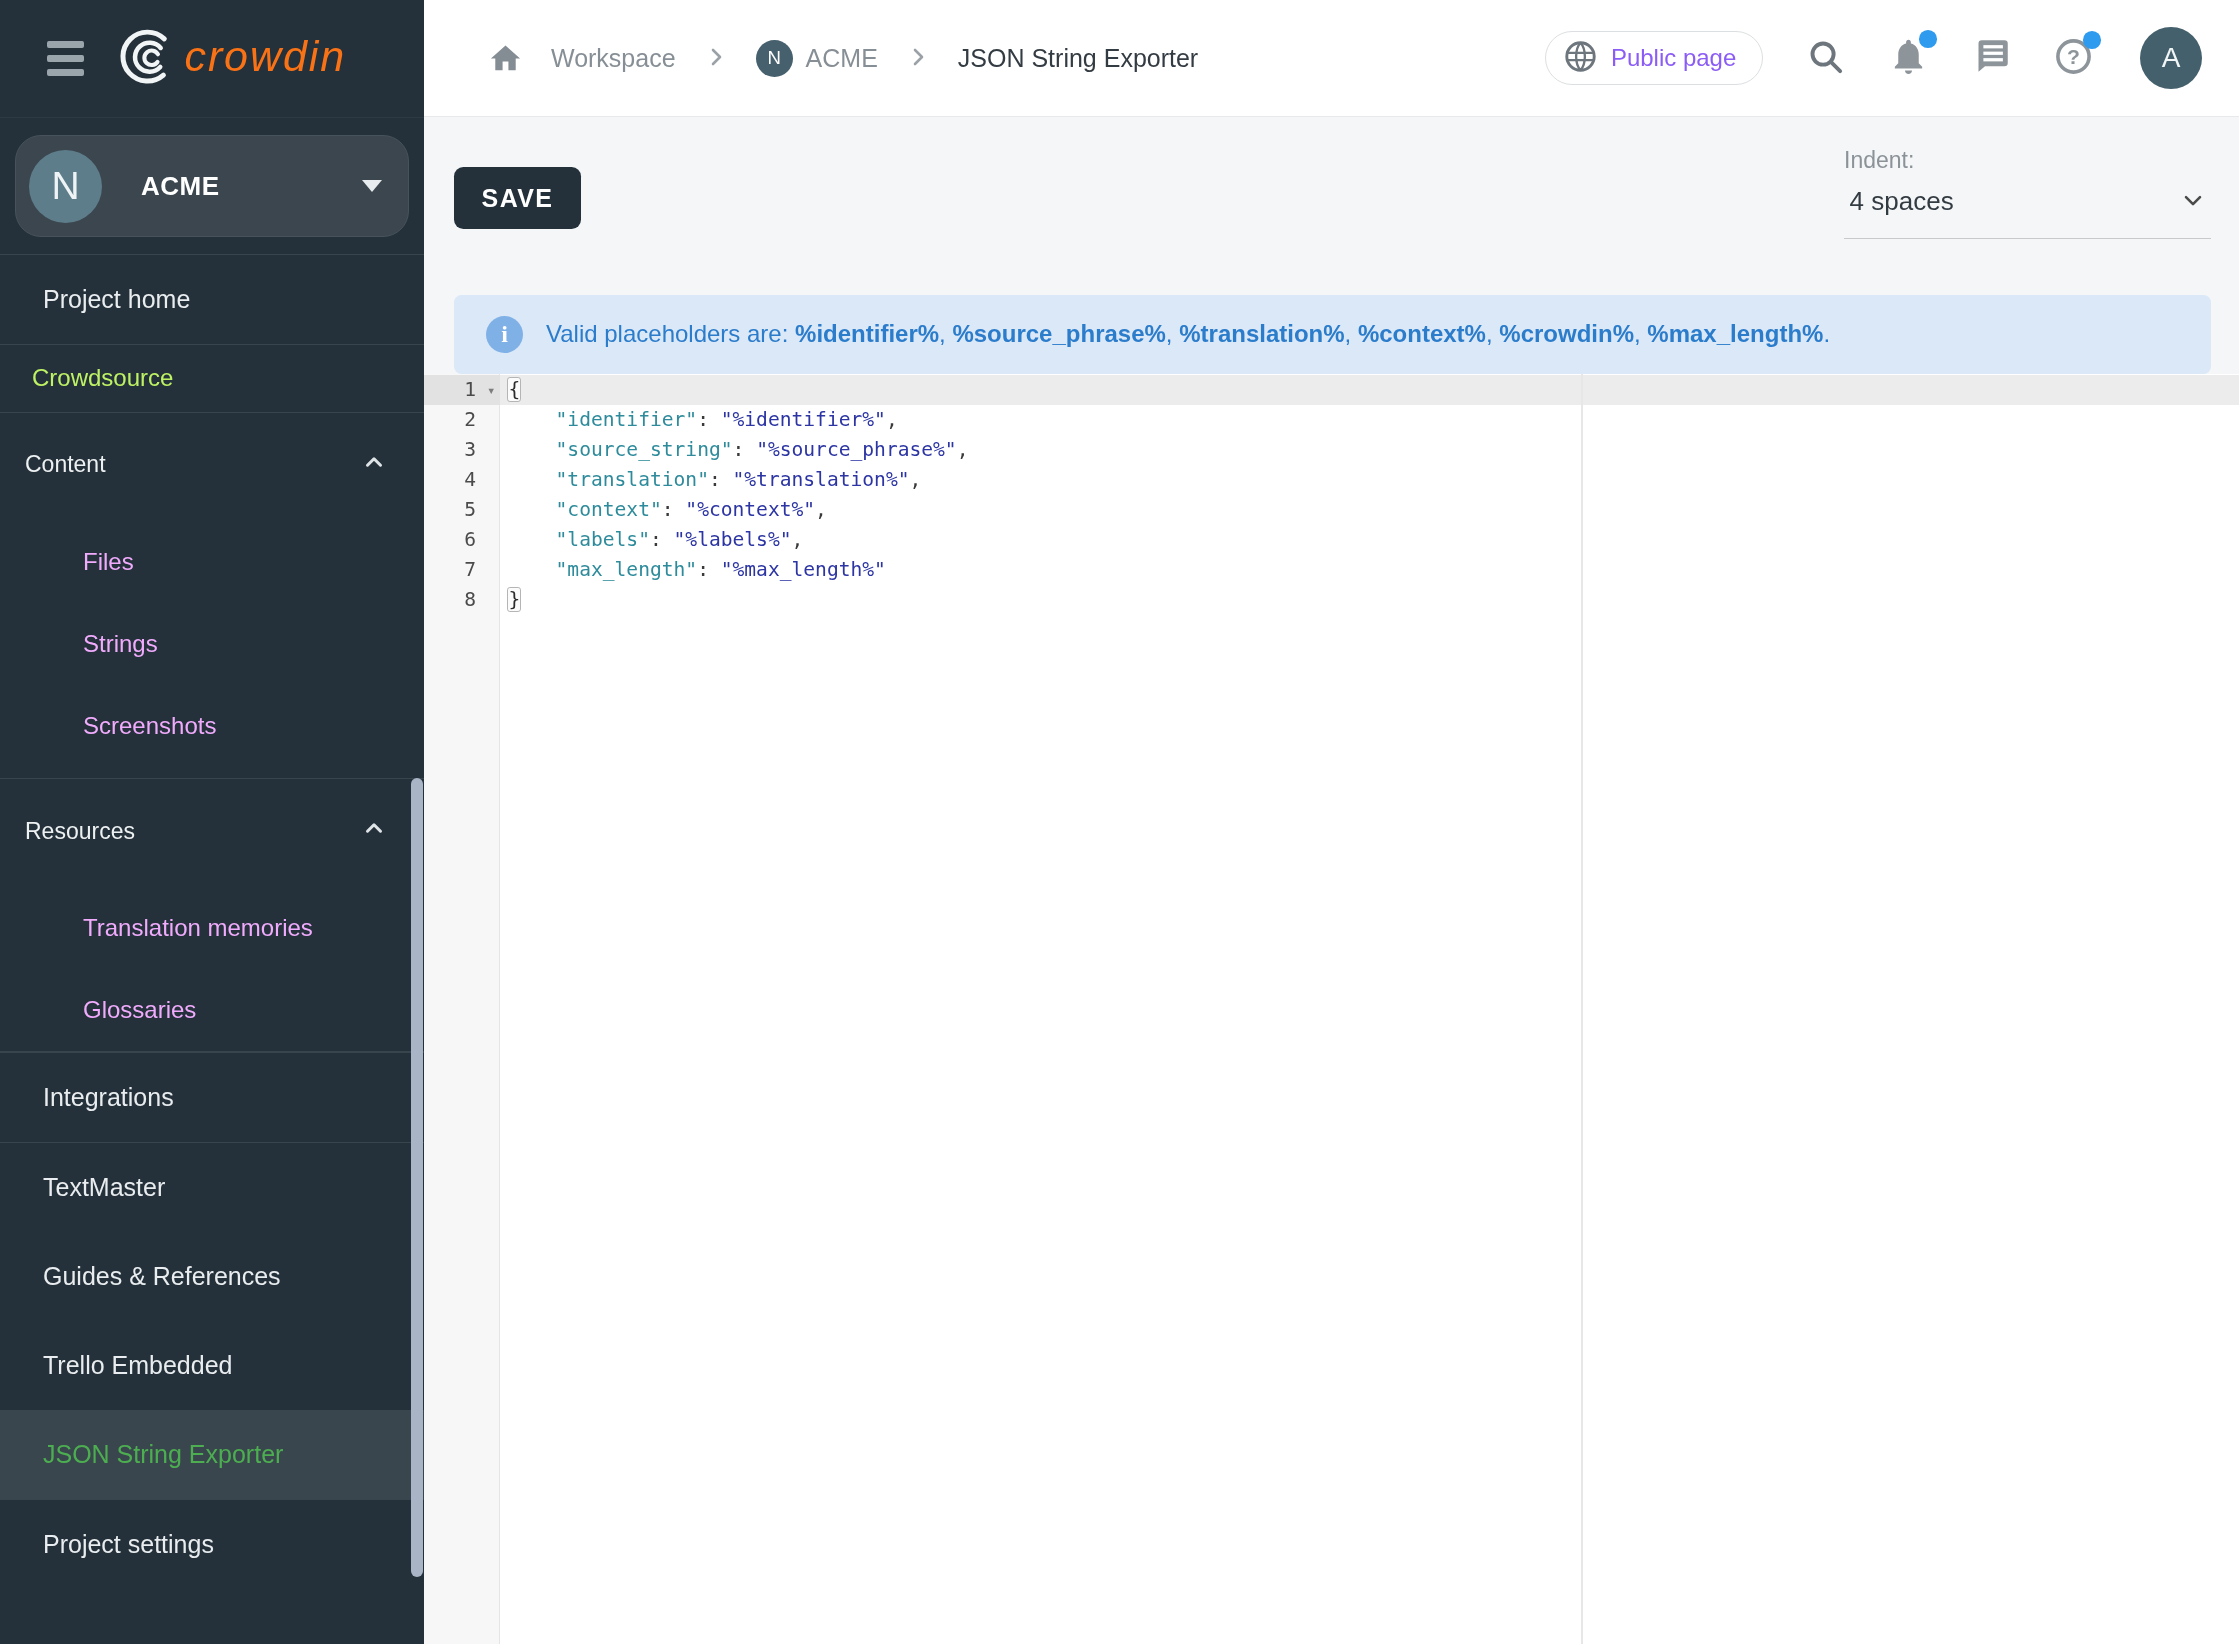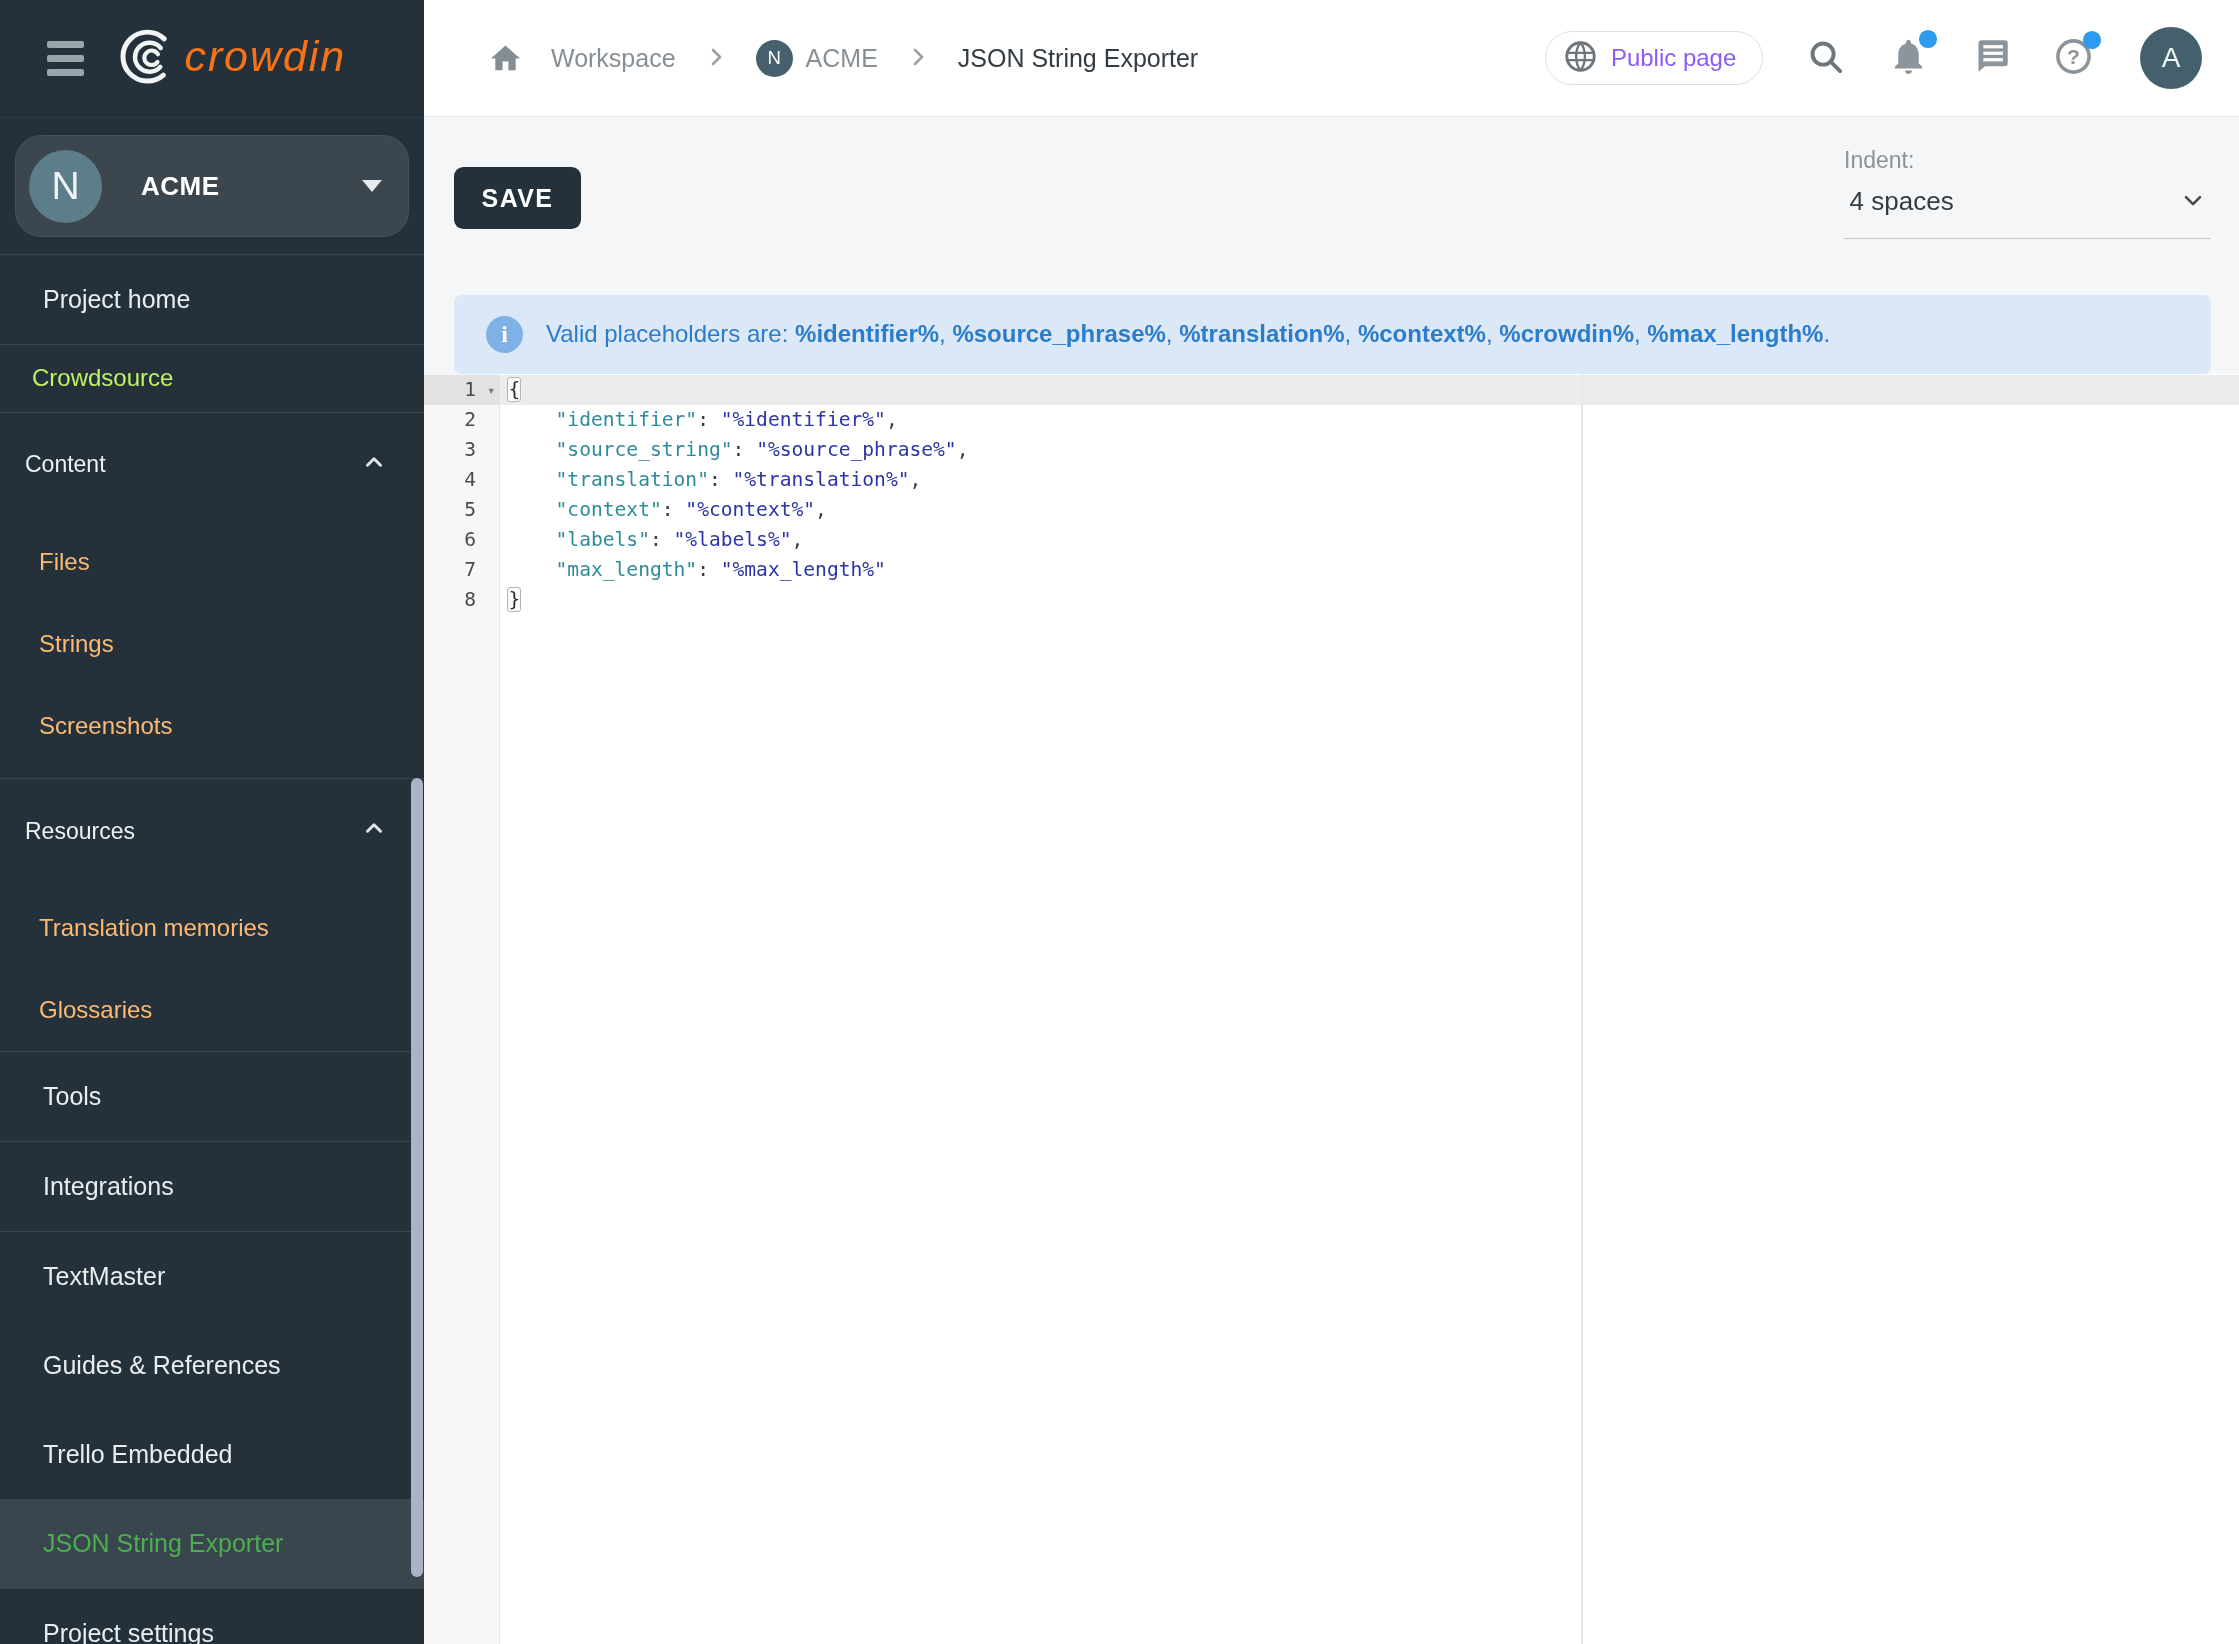--- a/index.html
+++ b/index.html
@@ -23,21 +23,21 @@
   .caret-down { margin-left:auto; width:0; height:0; border-left:10.3px solid transparent; border-right:10.3px solid transparent;
                 border-top:12px solid #e8ecee; }
 
   nav { display:block; margin-top:17px; }
   .nav-divider { height:0.9px; background:#39454d; }
   .nav-divider.pad { margin-top:11.2px; }
   .nav-item { display:flex; align-items:center; color:#e9edef; cursor:pointer; padding-left:43px; padding-right:37px; }
   .nav-item.top { height:89px; font-size:25px; font-weight:500; }
   .nav-item.crowdsource { height:67px; font-size:24px; font-weight:400; color:#bef264; padding-left:32px; }
   .nav-item.section { height:82px; font-size:23px; font-weight:400; margin-top:11.2px; color:#eef1f2;padding-left:25px; }
-  .nav-item.sub { height:82px; font-size:24px; font-weight:400; color:#fdba74; padding-left:39px; }
+  .nav-item.sub { height:82px; font-size:24px; font-weight:400; color:#f0abfc; padding-left:39px;margin-left:44px; }
   .nav-item.first-sub { margin-top:15px; }
   .nav-item.active { background:#3a464e; color:#4cae50; }
   .nav-item .chev-up { margin-left:auto; }
 
   .sb-scrollbar { position:absolute; right:0.9px; top:778px; width:12px; height:799px; background:#a9b5c6; border-radius:6.5px; }
 
   
   .main { flex:1; display:flex; flex-direction:column; background:#f4f6f7; min-width:0; }
   .topbar { height:117px; background:#ffffff; border-bottom:0.9px solid #e7e9ea; display:flex; align-items:center;
             padding:0 37px 0 64px; flex:0 0 117px; }
@@ -154,23 +154,20 @@
               <polyline points="6 15 12 9 18 15"></polyline>
             </svg></span>
         </div>
         <div class="nav-item sub first-sub">
           <span>Translation memories</span>
         </div>
         <div class="nav-item sub">
           <span>Glossaries</span>
         </div>
         <div class="nav-divider"></div>
-        <div class="nav-item top">
-          <span>Tools</span>
-        </div>
         <div class="nav-divider"></div>
         <div class="nav-item top">
           <span>Integrations</span>
         </div>
         <div class="nav-divider"></div>
         <div class="nav-item top">
           <span>TextMaster</span>
         </div>
         <div class="nav-item top">
           <span>Guides &amp; References</span>

